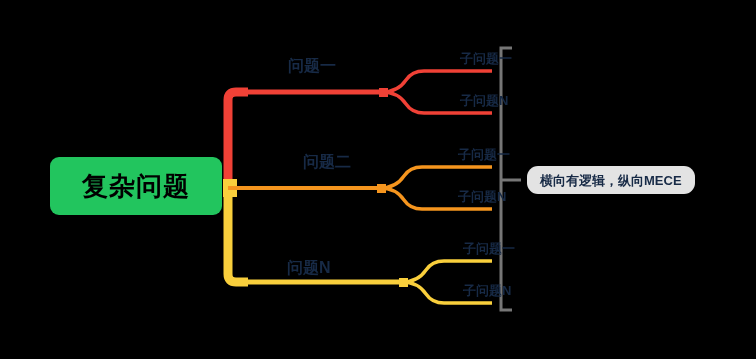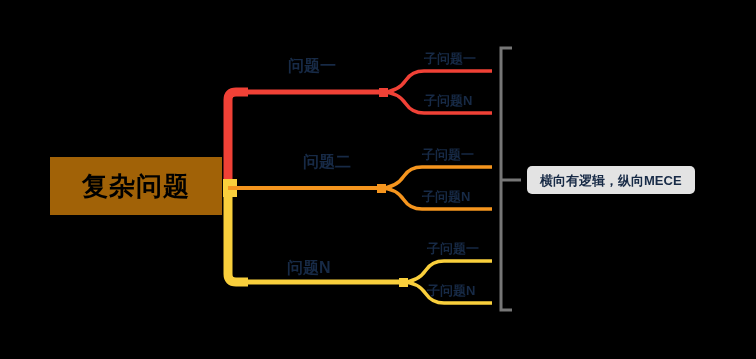--- a/index.html
+++ b/index.html
@@ -23,22 +23,22 @@
     top: 0;
     width: 756px;
     height: 359px;
   }
   .root-node {
     position: absolute;
     left: 50px;
     top: 157px;
     width: 172px;
     height: 58px;
-    background: #a16207;
-    border-radius: 0;
+    background: #22c55e;
+    border-radius: 9px;
     display: flex;
     align-items: center;
     justify-content: center;
     box-sizing: border-box;
   }
   .root-label {
     color: #000000;
     font-size: 26px;
     font-weight: bold;
     letter-spacing: 1px;
@@ -52,29 +52,30 @@
     white-space: nowrap;
     line-height: 1;
   }
   .sub-label {
     position: absolute;
     color: #172A46;
     font-size: 13px;
     font-weight: bold;
     white-space: nowrap;
     line-height: 1;
+    margin-left: 36px;
   }
   .note-pill {
     position: absolute;
     left: 527px;
     top: 166px;
     height: 28px;
     padding: 0 13px;
     background: #E3E3E3;
-    border-radius: 5px;
+    border-radius: 11px;
     display: flex;
     align-items: center;
     justify-content: center;
     box-sizing: border-box;
   }
   .note-text {
     color: #172A46;
     font-size: 13px;
     font-weight: bold;
     white-space: nowrap;

